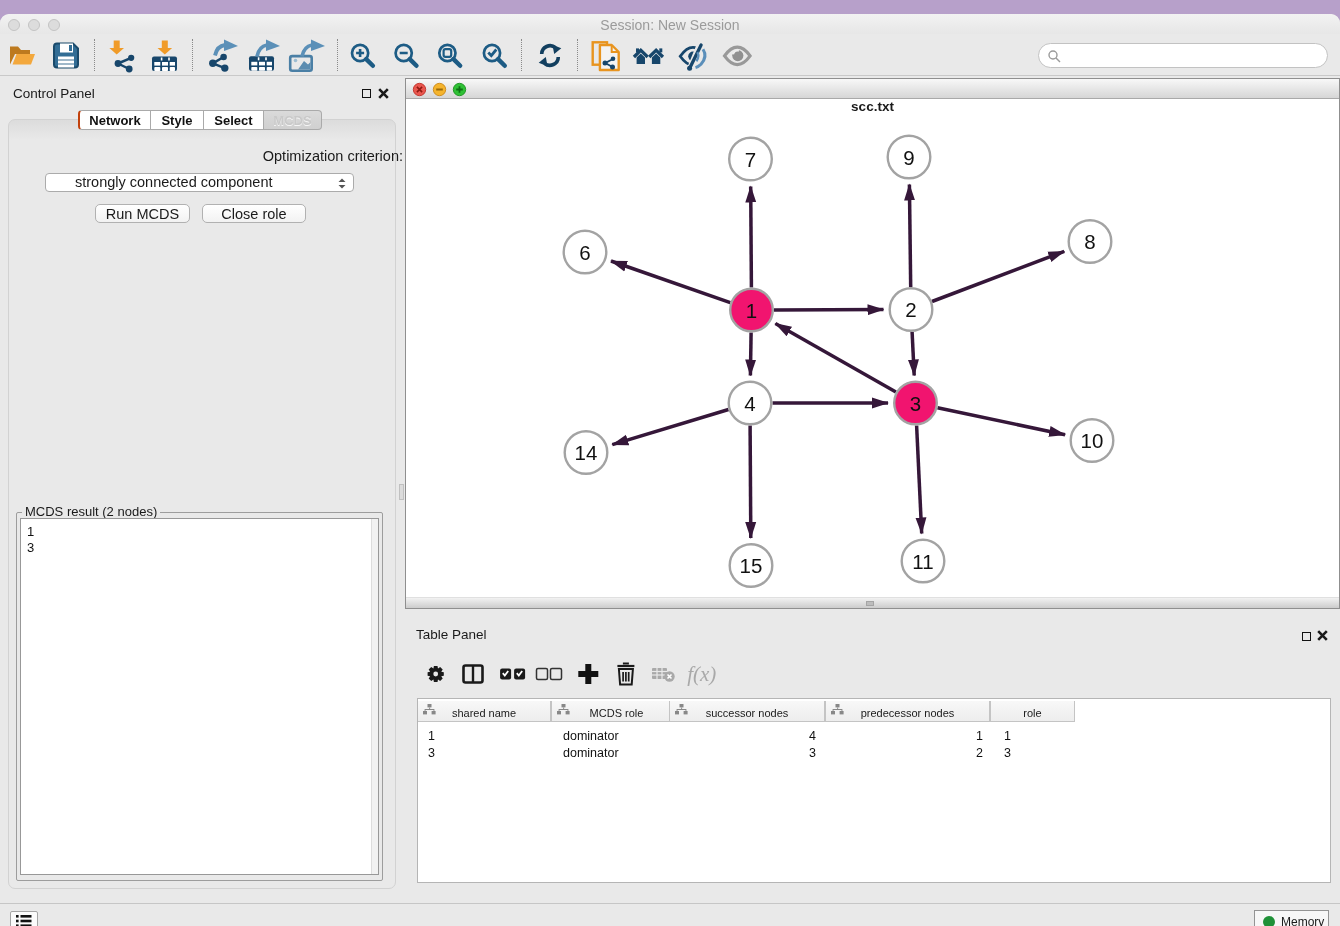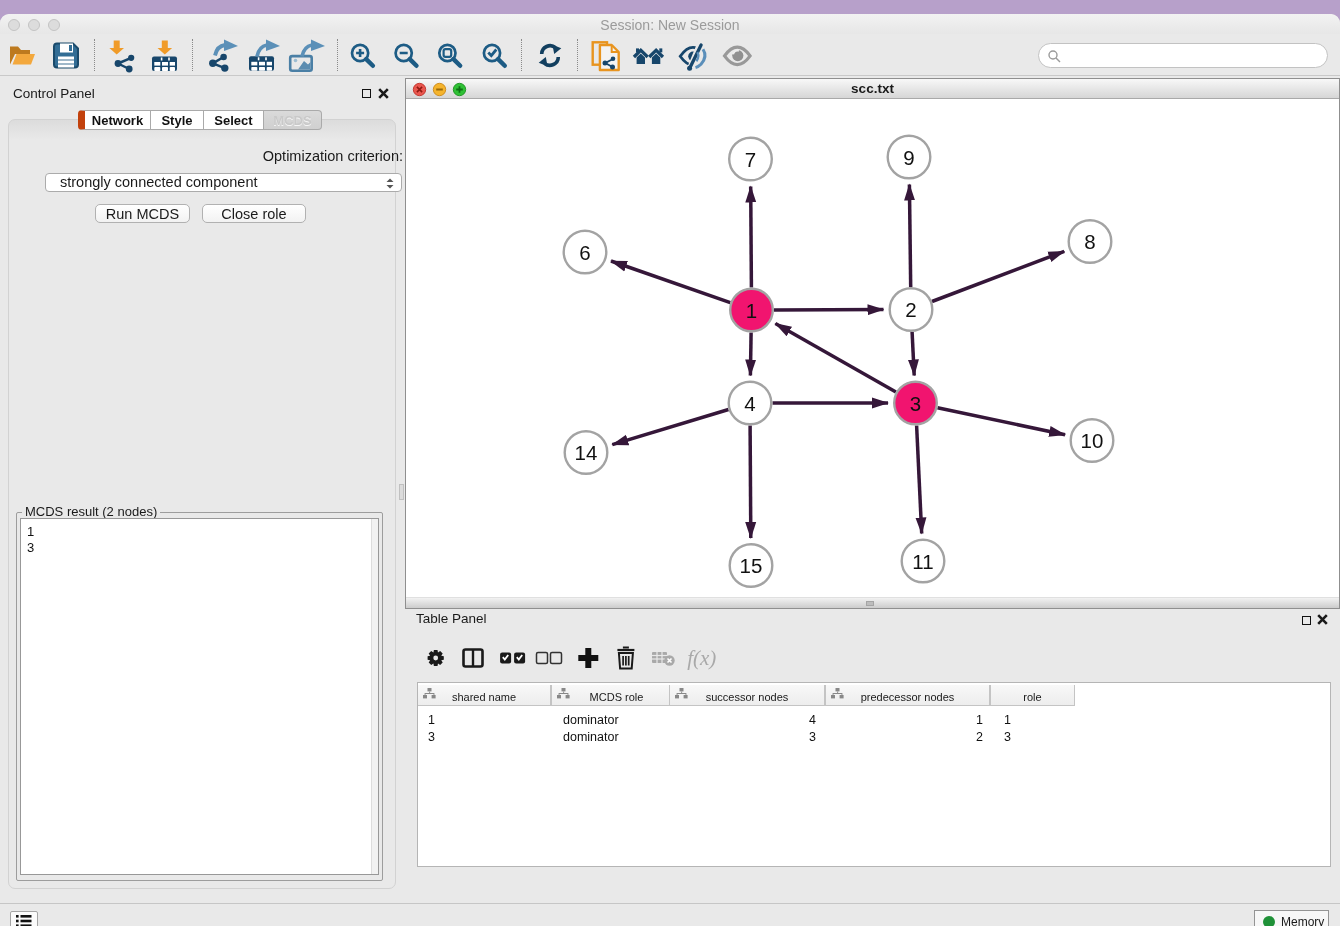--- a/index.html
+++ b/index.html
@@ -21,57 +21,57 @@
 
 
 #cpanel{position:absolute;left:0;top:62px;width:403px;height:824px;background:#e9e9e9;}
 #cpanel-hdr{position:absolute;top:0;left:0;width:100%;height:30px;}
 #cpanel-hdr .ttl{position:absolute;left:13px;top:10px;font-size:13.5px;color:#1a1a1a;}
 .float-ic{position:absolute;width:9px;height:9px;border:1.6px solid #111;top:11px;}
 .close-ic{position:absolute;top:6px;font-size:13px;color:#111;font-weight:700;}
 #tabs{position:absolute;left:78px;top:34px;height:20px;display:flex;z-index:2;}
 .tab{height:20px;border:1px solid #aaa;border-left:none;background:#fff;
  font-size:13px;font-weight:700;color:#111;text-align:center;line-height:19px;padding:0 0;}
-.tab.first{border-left:7px solid #c2410c;border-radius:4px 0 0 4px;}
+.tab.first{border-left:2px solid #c2410c;border-radius:4px 0 0 4px;}
 .tab.sel{background:linear-gradient(#dadada,#d0d0d0);color:#c9c9c9;
  text-shadow:0 1px 0 #f5f5f5;border-radius:0 4px 4px 0;}
 #tabpane{position:absolute;left:8px;top:43px;width:388px;height:770px;
  background:linear-gradient(#dcdcdc,#e9e9e9 20px);border:1px solid #d2d2d2;border-radius:7px;}
 #optlabel{position:absolute;top:72px;left:0;width:403px;text-align:right;
  font-size:14.5px;color:#1a1a1a;}
-#combo{position:absolute;left:45px;top:97px;width:357px;height:19px;background:#fff;
+#combo{position:absolute;left:45px;top:97px;width:309px;height:19px;background:#fff;
  border:1px solid #ababab;border-radius:4px;font-size:14.5px;color:#1a1a1a;
- line-height:17px;padding-left:14px;}
+ line-height:17px;padding-left:29px;}
 #combo svg{position:absolute;right:5px;top:2px;}
 .btn{position:absolute;top:128px;height:19px;background:linear-gradient(#ffffff,#f2f2f2);
  border:1px solid #b1b1b1;border-radius:5px;font-size:14.5px;color:#1a1a1a;
  text-align:center;line-height:18px;}
 #fieldset{position:absolute;left:16px;top:436px;width:367px;height:369px;}
 #fieldset .legend{position:absolute;left:6px;top:-8px;background:#e9e9e9;
  padding:0 3px;font-size:13px;color:#1a1a1a;}
 #fieldset .frame{position:absolute;left:0;top:0;width:100%;height:100%;
  border:1px solid #9d9d9d;border-radius:2px;}
 #fieldset .inner{position:absolute;left:4px;top:6px;width:359px;height:357px;
  background:#fff;border:1px solid #989898;font-size:13px;color:#111;
  padding:5px 0 0 6px;line-height:16px;}
 #fieldset .sbar{position:absolute;right:5px;top:7px;width:7px;height:355px;
  background:#f2f2f2;border-left:1px solid #ddd;}
 
 
 #gwin{position:absolute;left:405px;top:64px;width:935px;height:531px;
  border:1px solid #8f8f8f;background:#fff;}
 #gtitle{position:absolute;top:0;left:0;width:100%;height:20px;
  background:linear-gradient(#f8f8f8,#d6d6d6);border-bottom:1px solid #a9a9a9;}
-#gtitle .t{position:absolute;width:100%;text-align:center;top:2px;
+#gtitle .t{position:absolute;width:100%;text-align:center;top:20px;
  font-size:13.5px;font-weight:700;color:#1a1a1a;}
 #gbottom{position:absolute;left:0;bottom:0;width:100%;height:11px;
  background:linear-gradient(#f2f2f2,#cccccc);border-top:1px solid #e0e0e0;}
 
 
-#tpanel{position:absolute;left:405px;top:595px;width:935px;height:291px;background:#e9e9e9;}
+#tpanel{position:absolute;left:405px;top:611px;width:935px;height:291px;background:#e9e9e9;}
 #tpanel .ttl{position:absolute;left:11px;top:2px;font-size:13.5px;color:#1a1a1a;}
 #ttoolbar{position:absolute;left:12px;top:26px;width:911px;height:40px;}
 #ttable{position:absolute;left:12px;top:73px;width:914px;height:185px;
  background:#fff;border:1px solid #b5b5b5;}
 .hrow{position:absolute;top:2px;height:21px;background:linear-gradient(#f8f8f8,#ededed);
  border-right:1px solid #c4c4c4;border-bottom:1px solid #c4c4c4;
  font-size:11px;color:#1a1a1a;text-align:center;line-height:25px;border-left:1px solid #c4c4c4;}
 .hic{position:absolute;left:5px;top:3px;}
 .trow{position:absolute;font-size:12.5px;color:#111;}
 #btabs{position:absolute;left:287px;top:269px;height:20px;display:flex;}

